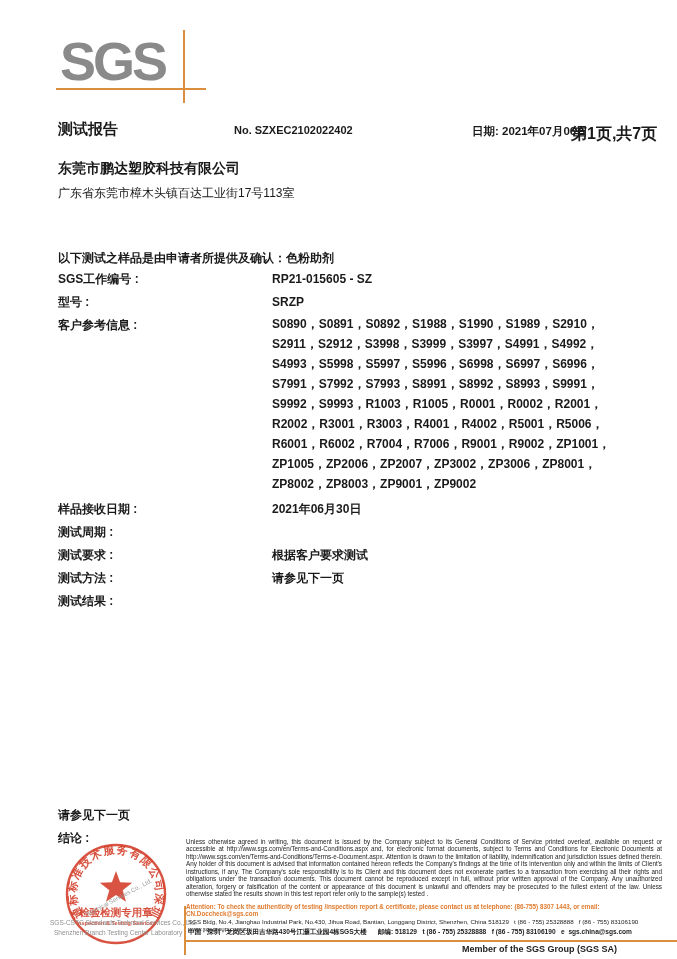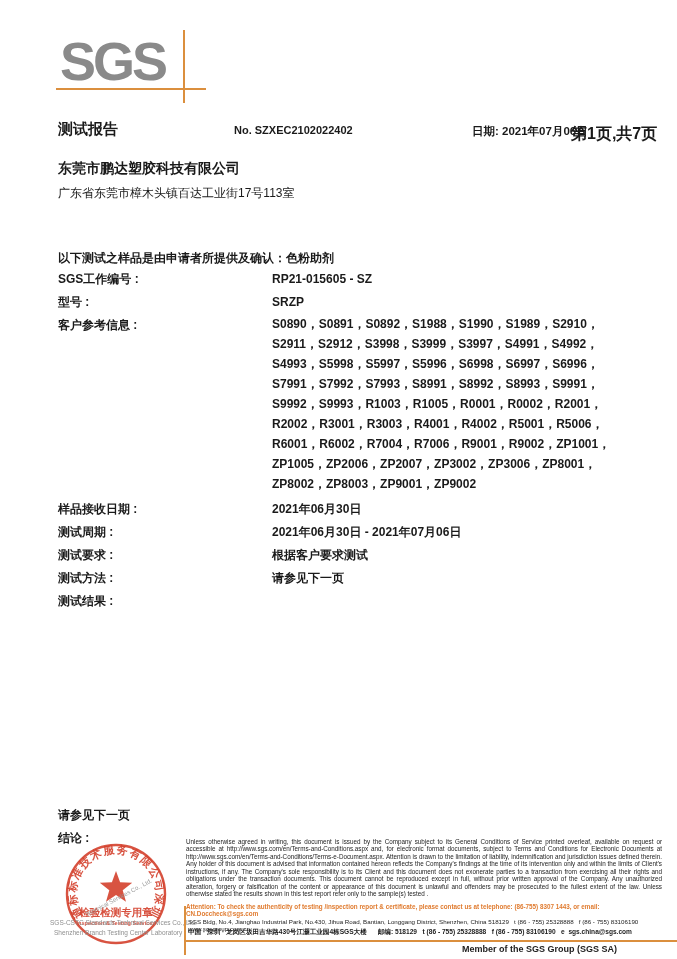--- a/index.html
+++ b/index.html
@@ -104,21 +104,20 @@
 R6001，R6002，R7004，R7006，R9001，R9002，ZP1001，
 ZP1005，ZP2006，ZP2007，ZP3002，ZP3006，ZP8001，
 ZP8002，ZP8003，ZP9001，ZP9002</div>
   </div>
   <div class="frow">
     <div class="flabel">样品接收日期 :</div>
     <div class="fvalue">2021年06月30日</div>
   </div>
   <div class="frow">
     <div class="flabel">测试周期 :</div>
-    <div class="fvalue">2021年06月30日 - 2021年07月06日</div>
   </div>
   <div class="frow">
     <div class="flabel">测试要求 :</div>
     <div class="fvalue">根据客户要求测试</div>
   </div>
   <div class="frow">
     <div class="flabel">测试方法 :</div>
     <div class="fvalue">请参见下一页</div>
   </div>
   <div class="frow gap-top">

